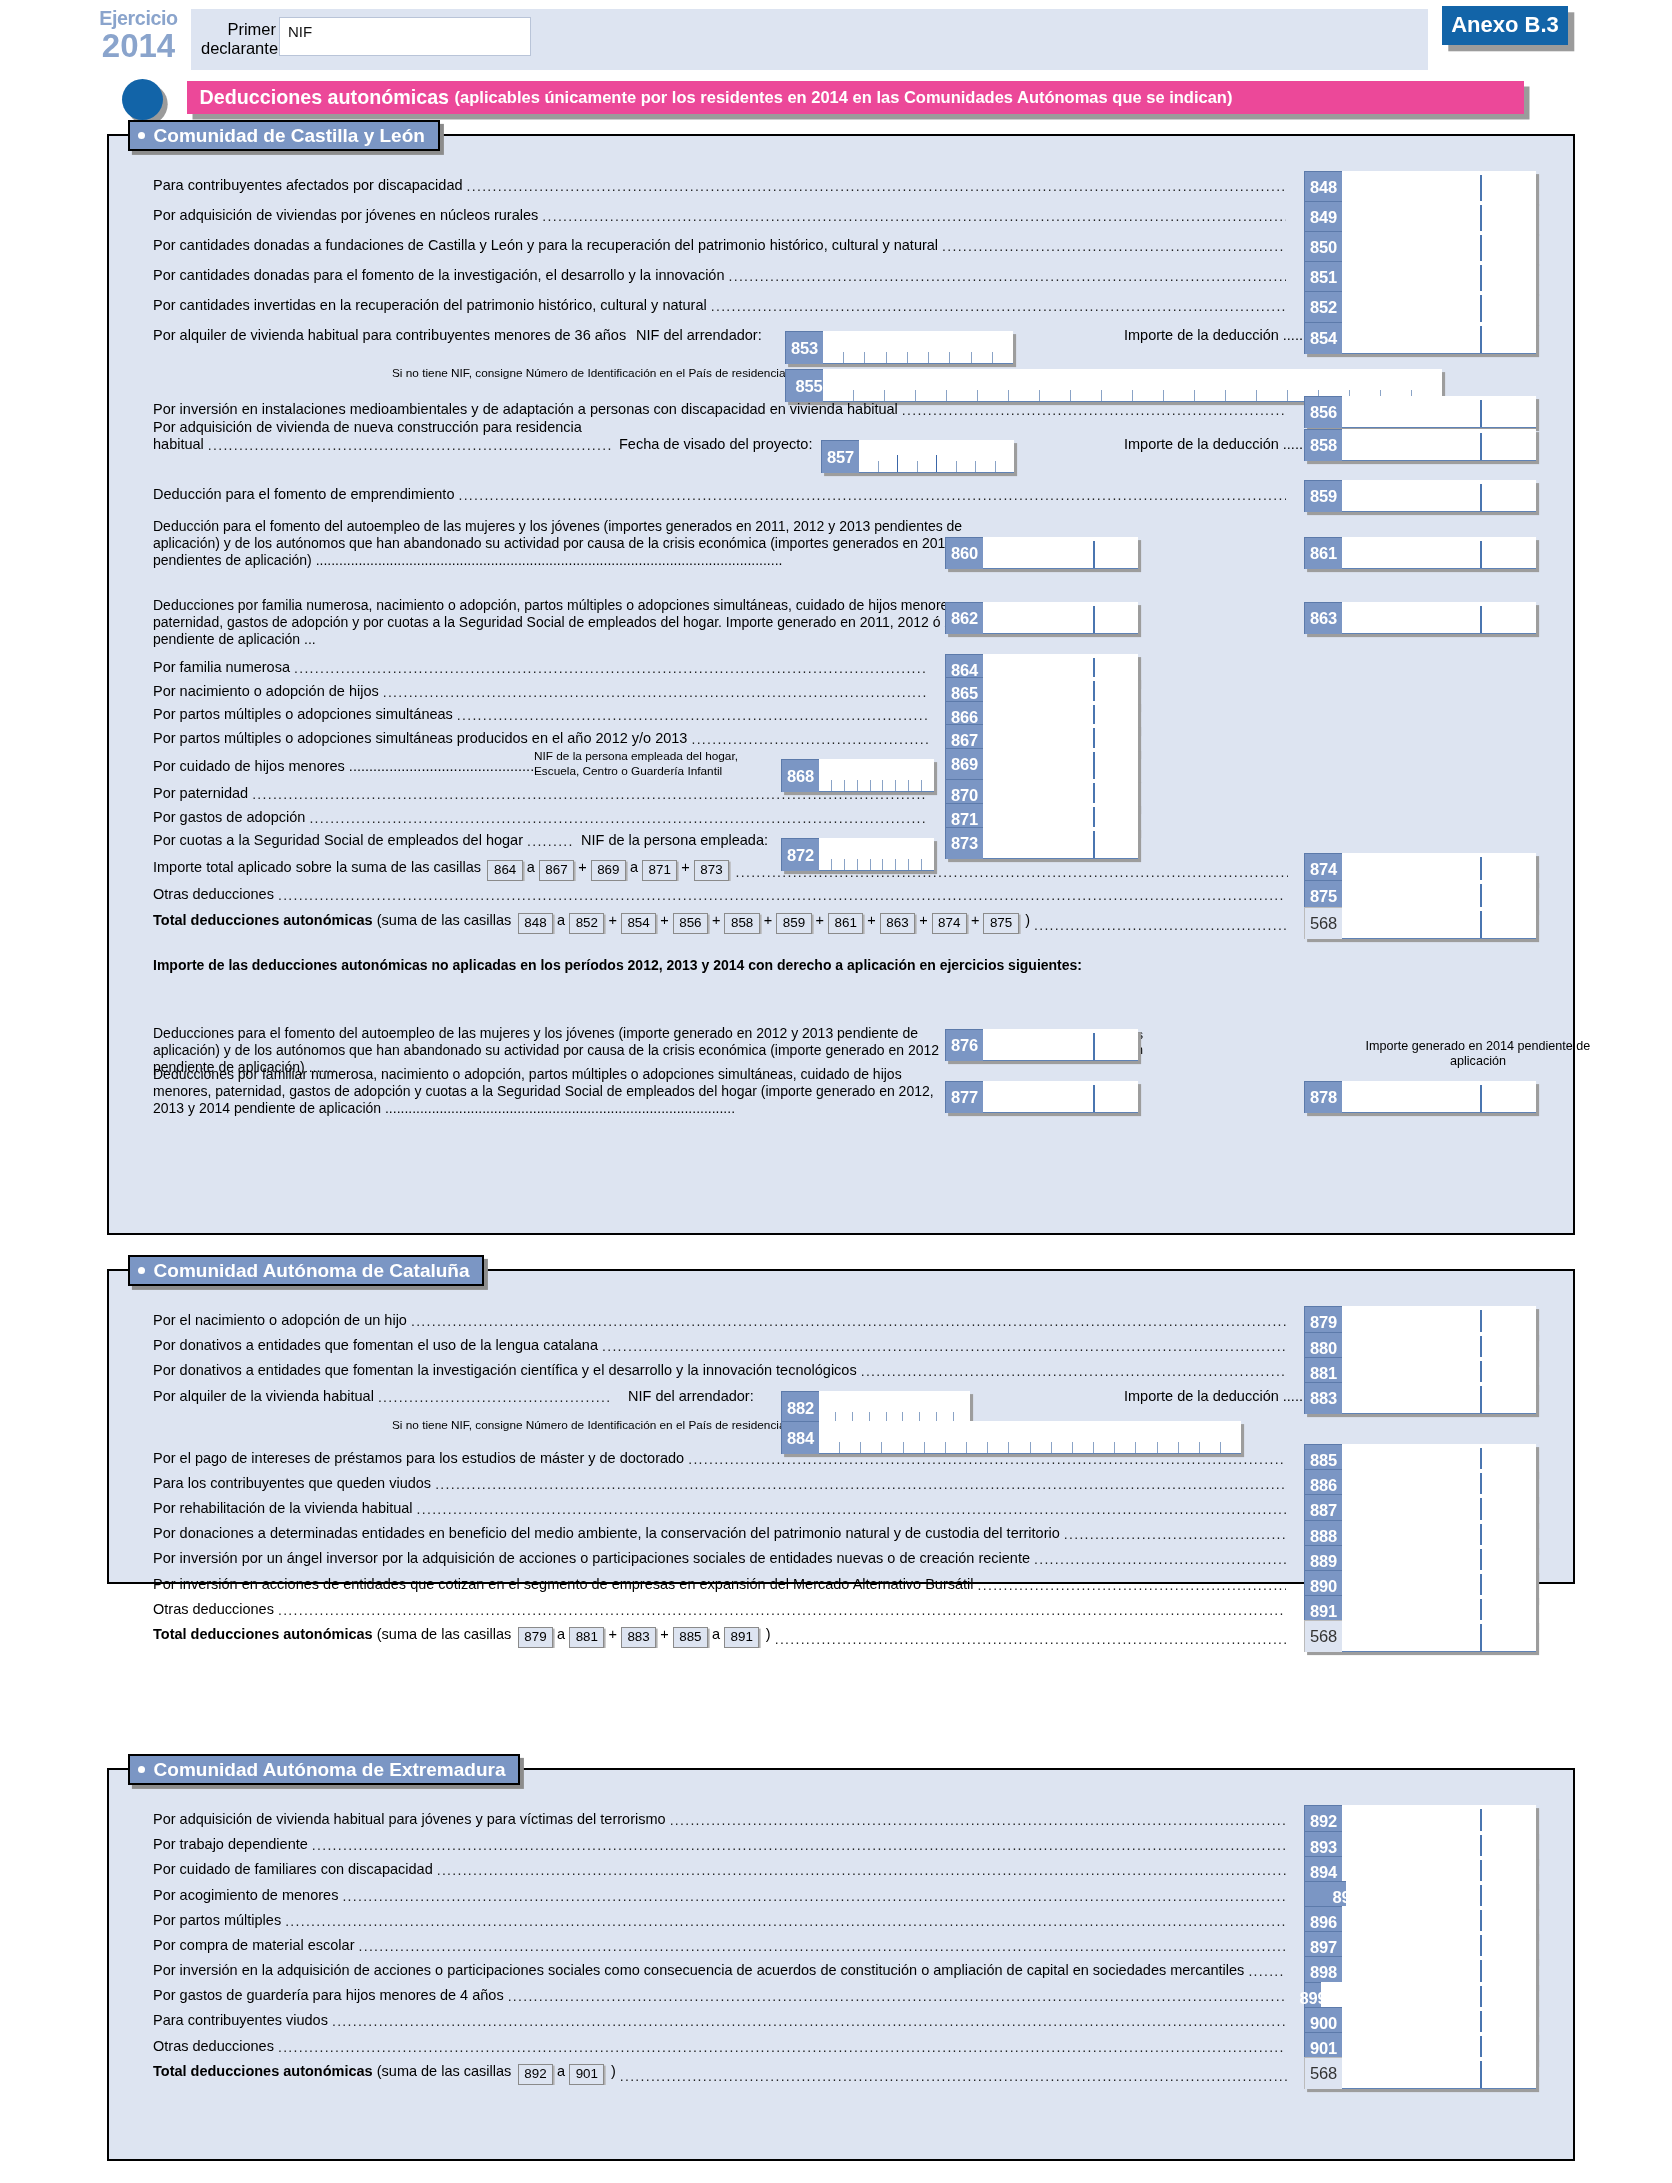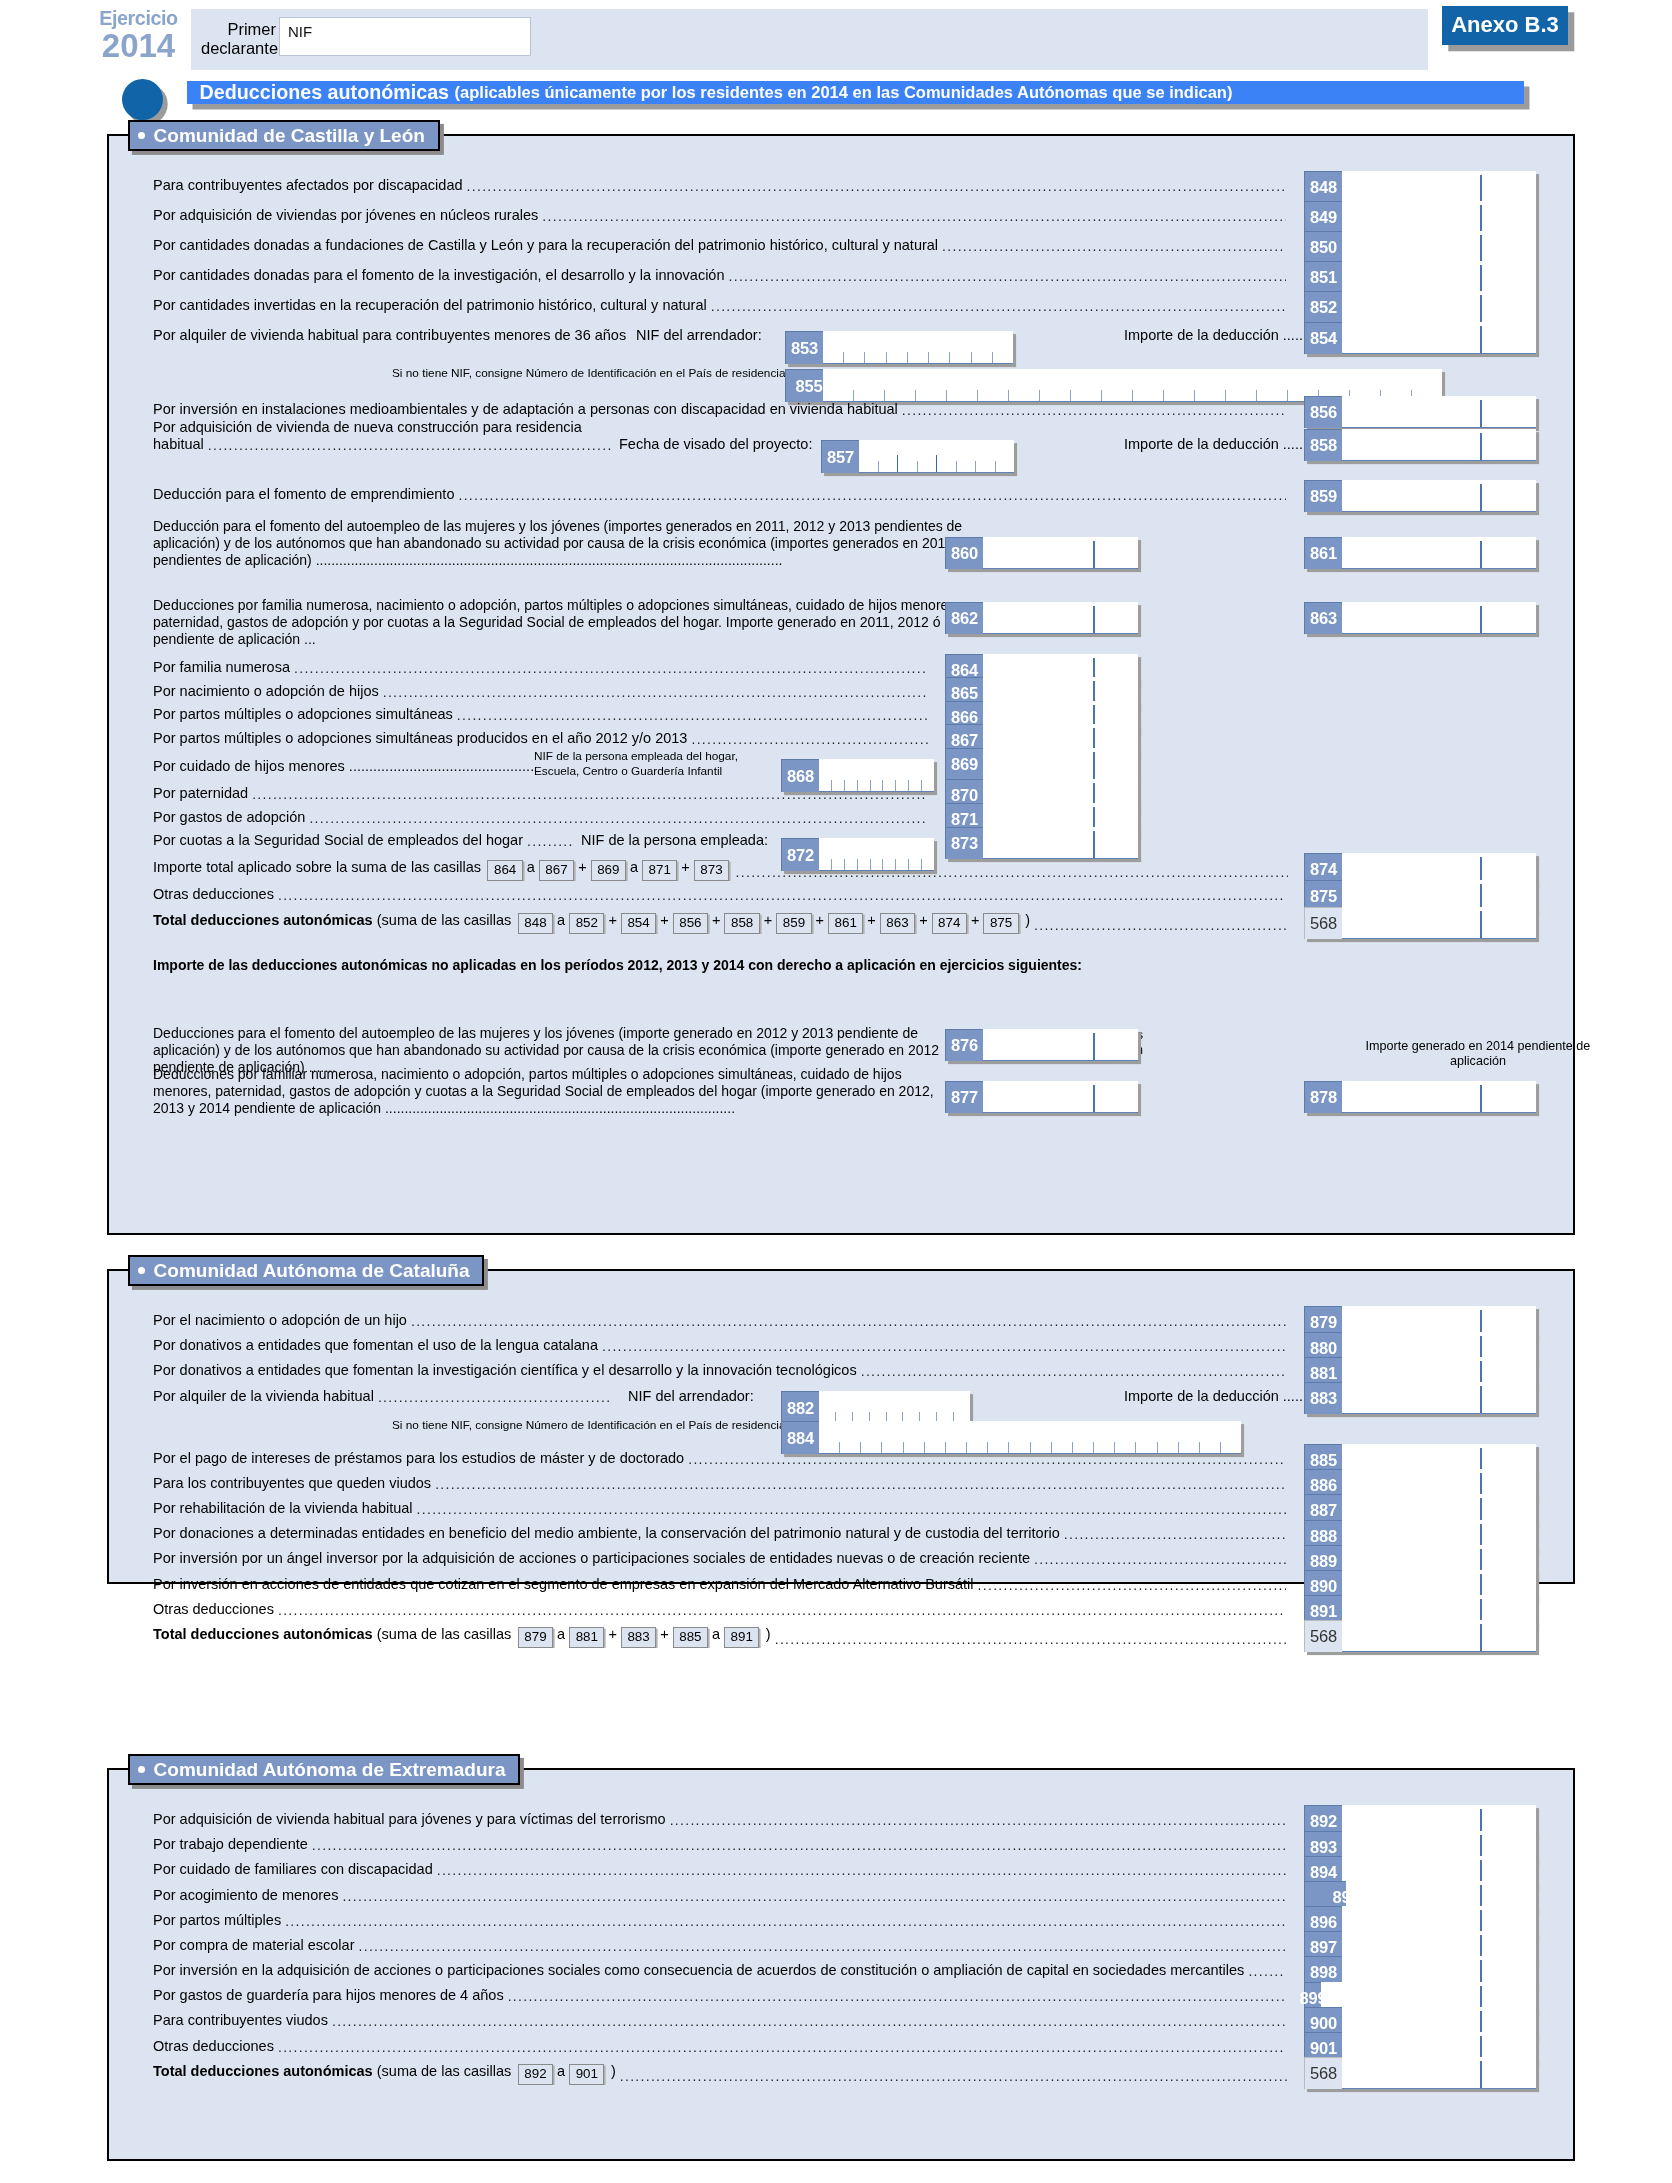--- a/index.html
+++ b/index.html
@@ -45,22 +45,22 @@
   }
 
   
   .titlewrap { position:absolute; left:0; top:81px; width:1672px; height:36px; }
   .titledot {
     position:absolute; left:122px; top:-1.6px; width:41px; height:41px;
     background:#1264a8; border-radius:50%;
     box-shadow:4.7px 4.7px 0 0 #9b9b9b;
   }
   .titlebar {
-    position:absolute; left:187px; top:0px; width:1337px; height:23px;
-    background:#3b82f6; color:#fff;
+    position:absolute; left:187px; top:0px; width:1337px; height:33px;
+    background:#ec4899; color:#fff;
     display:flex; align-items:center;
     box-shadow:5.5px 5.5px 0 0 #9b9b9b;
   }
   .titlebar .t-main { font-weight:bold; font-size:19.7px; padding-left:12.6px; }
   .titlebar .t-sub { font-weight:bold; font-size:16.5px; padding-left:5.5px; }
 
   
   .block {
     position:absolute; left:107px; width:1468px;
     background:#dde4f1;

